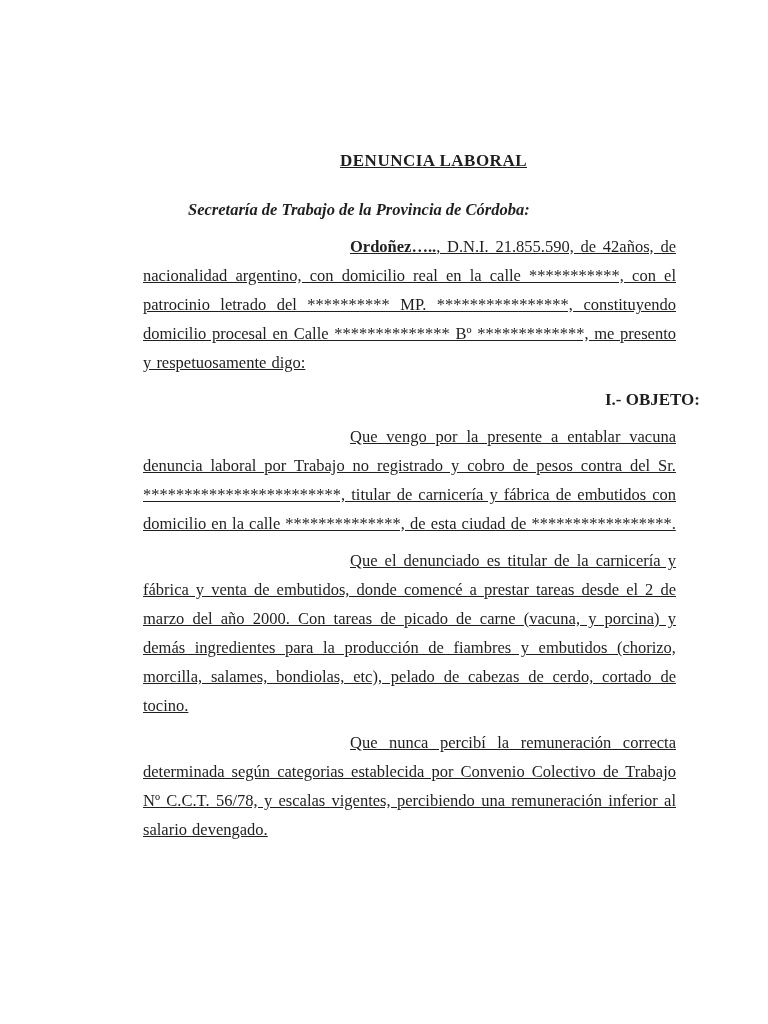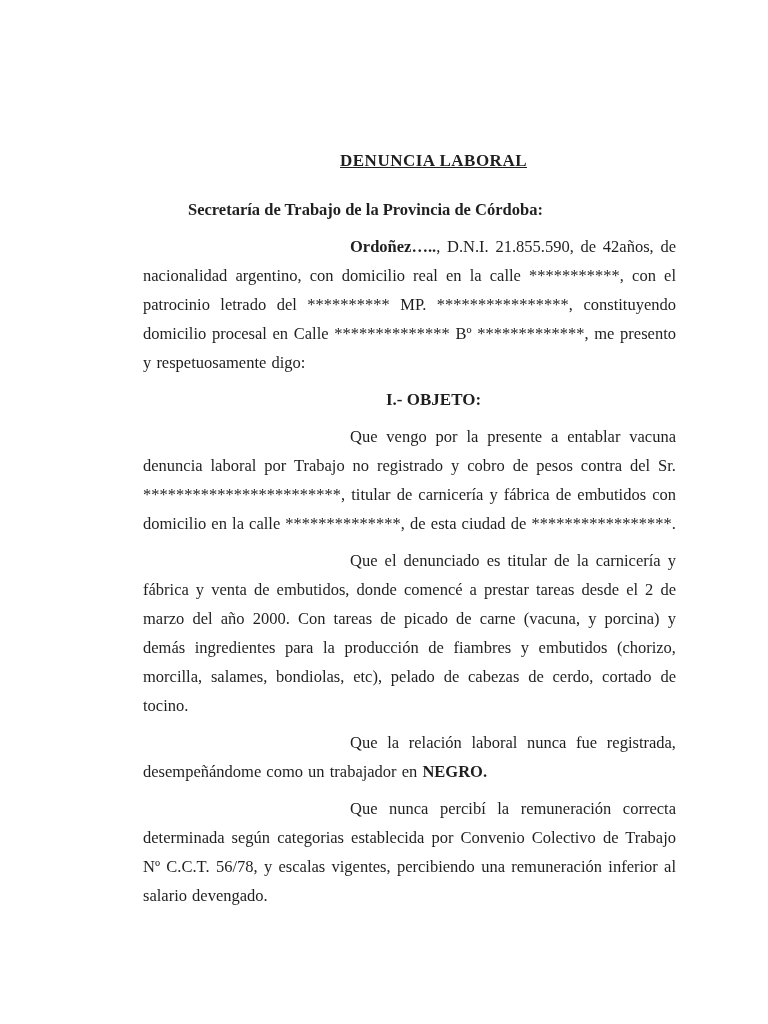--- a/index.html
+++ b/index.html
@@ -29,36 +29,38 @@
     text-align: center;
     position: relative;
     left: 24px;
     margin: 0;
     line-height: 29px;
     letter-spacing: 0.5px;
   }
   .heading {
     font-size: 17px;
     font-weight: bold;
-    text-align: center;
+    text-align: right;
     position: relative;
     left: 24px;
     margin: 8px 0 0 0;
     line-height: 29px;
   }
   .addressee {
     font-weight: bold;
     text-indent: 45px;
     margin: 20px 0 0 0;
+    font-style: italic;
   }
   .para {
     margin: 8px 0 0 0;
     text-align: justify;
     text-indent: 207px;
     word-spacing: 1px;
+    text-decoration: underline;
   }
   .bold { font-weight: bold; }
 </style>
 </head>
 <body>
 
 <div class="page">
 
   <h1 class="title">DENUNCIA LABORAL</h1>
 
@@ -67,17 +69,16 @@
   <p class="para"><span class="bold">Ordoñez…..</span><span>, D.N.I. 21.855.590, de 42años, de nacionalidad argentino, con domicilio real en la calle ***********,  con el patrocinio letrado del ********** MP. ****************,  constituyendo domicilio procesal en Calle ************** Bº *************,  me presento y respetuosamente digo:</span></p>
 
   <h2 class="heading">I.- OBJETO:</h2>
 
   <p class="para">Que vengo por la presente a entablar vacuna denuncia laboral por  Trabajo no registrado y cobro de pesos contra del Sr. ************************, titular de carnicería y fábrica de embutidos con domicilio en la calle **************, de esta ciudad de *****************.</p>
 
 
   <p class="para">Que el denunciado es titular de la carnicería y fábrica y venta de embutidos, donde comencé  a prestar tareas desde el 2 de marzo del año 2000. Con tareas de picado de carne (vacuna, y porcina) y demás ingredientes para la producción de fiambres y embutidos (chorizo, morcilla, salames, bondiolas, etc), pelado de cabezas de cerdo, cortado de tocino.</p>
 
 
-  <p class="para"><span>Que la relación laboral nunca fue registrada, desempeñándome  como un trabajador en </span><span class="bold">NEGRO.</span></p>
 
   <p class="para">Que nunca percibí la remuneración correcta determinada según categorias establecida por Convenio Colectivo de Trabajo Nº C.C.T. 56/78, y escalas vigentes, percibiendo una remuneración inferior al salario devengado.</p>
 
 </div>
 
 </body></html>

